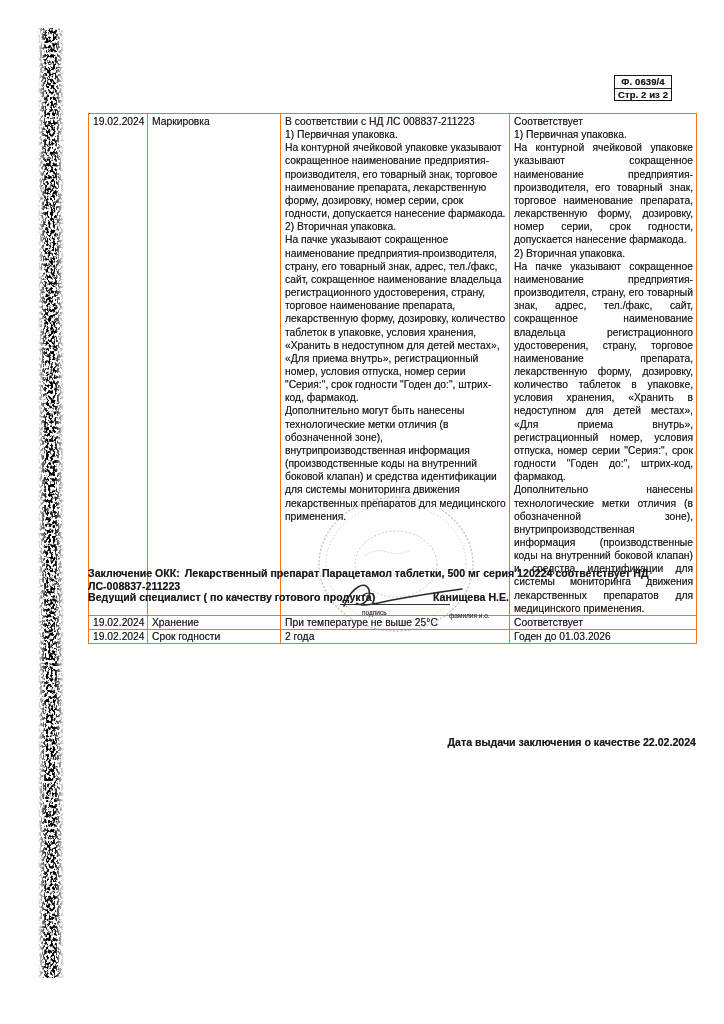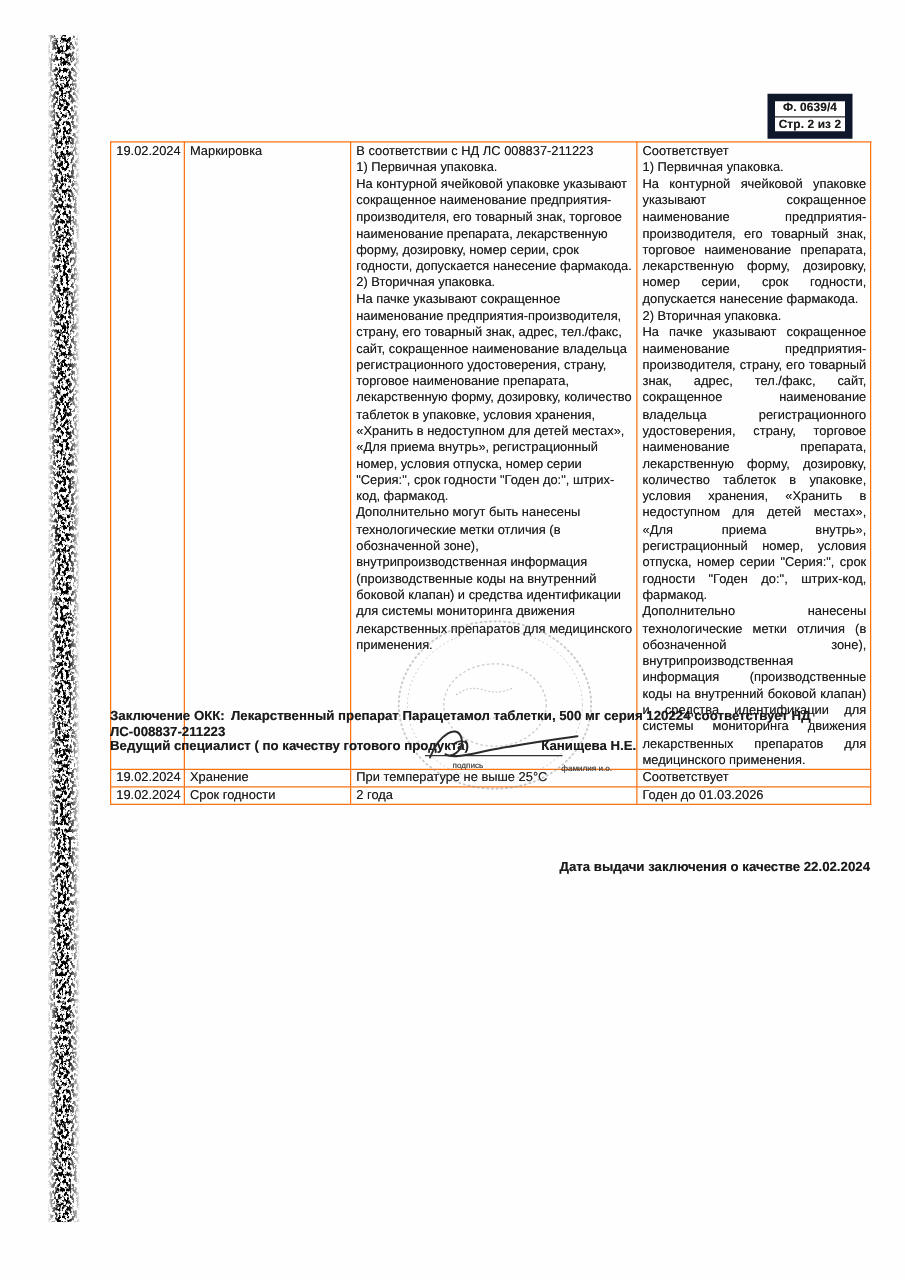--- a/index.html
+++ b/index.html
@@ -13,21 +13,21 @@
   
   .scan-strip {
     position:absolute; left:38px; top:28px; width:26px; height:950px;
     -webkit-mask-image:linear-gradient(90deg, transparent 0, #000 32%, #000 64%, transparent 100%);
     mask-image:linear-gradient(90deg, transparent 0, #000 32%, #000 64%, transparent 100%);
   }
 
   
   .form-box {
     position:absolute; left:614px; top:75px; width:56px;
-    border:6px solid #0f172a; font-size:9.5px; line-height:11.5px;
+    border:1px solid #0f172a; font-size:9.5px; line-height:11.5px;
     text-align:center; font-weight:bold; letter-spacing:0.1px;
   }
   .form-box .cell { padding:0 2px; }
   .form-box .cell:first-child { border-bottom:1px solid #2a2a2a; }
 
   
   table.qc {
     position:absolute; left:88px; top:113px; width:608px;
     border-collapse:collapse; table-layout:fixed;
   }
@@ -52,21 +52,21 @@
   .conclusion .txt { margin-left:5px; }
   .sig-role { position:absolute; left:88px; top:591px; font-size:10.6px; font-weight:bold; }
   .sig-line { position:absolute; left:340px; top:589px; width:110px; height:15px;
               border-bottom:1.2px solid #333; }
   .sig-scribble { position:absolute; left:336px; top:576px; pointer-events:none; }
   .sig-name { position:absolute; left:433px; top:591px; font-size:10.6px; font-weight:bold; }
   .cap-sign { position:absolute; left:362px; top:609px; font-size:6.5px; color:#4a4a4a; }
   .cap-name { position:absolute; left:449px; top:612px; font-size:6.5px; color:#4a4a4a; }
 
   .footer-date {
-    position:absolute; right:28px; top:688px;
+    position:absolute; right:28px; top:736px;
     font-size:10.6px; font-weight:bold;
   }
 </style>
 </head>
 <body>
 
 <div class="page">
 
   <div class="scan-strip">
     <svg width="26" height="950">

